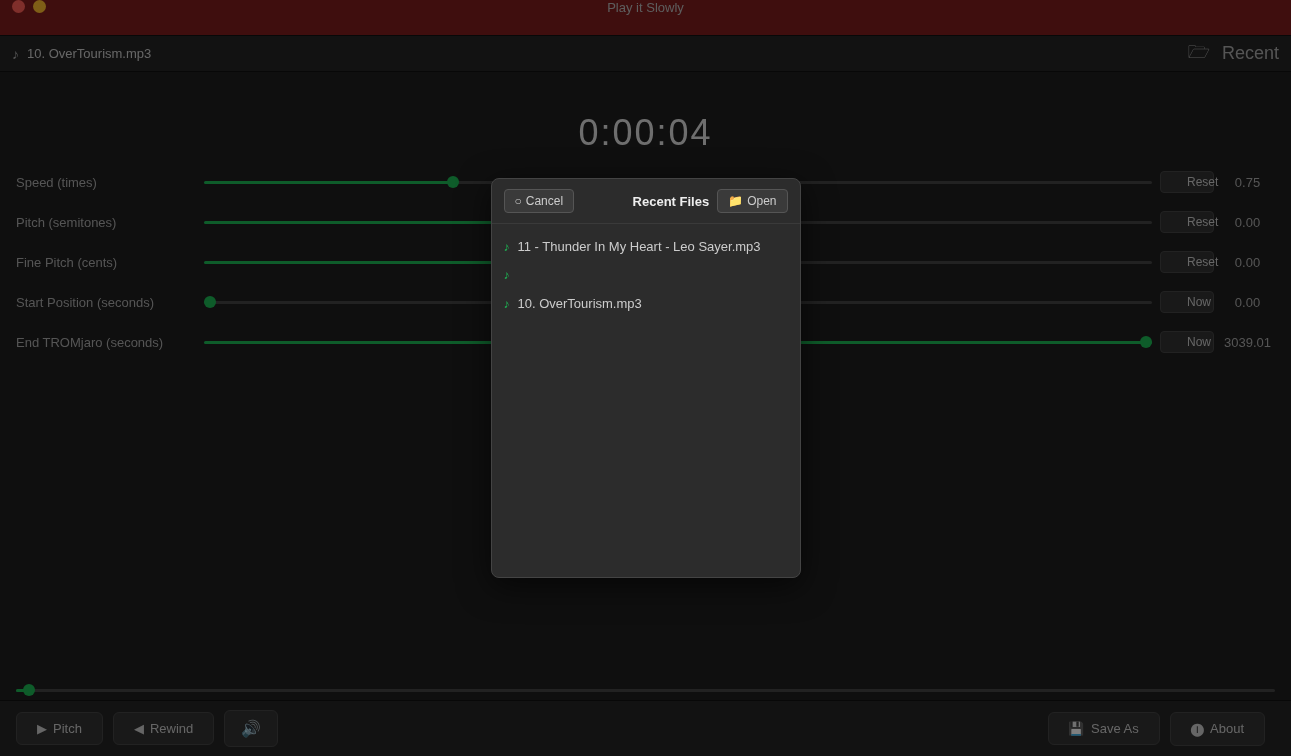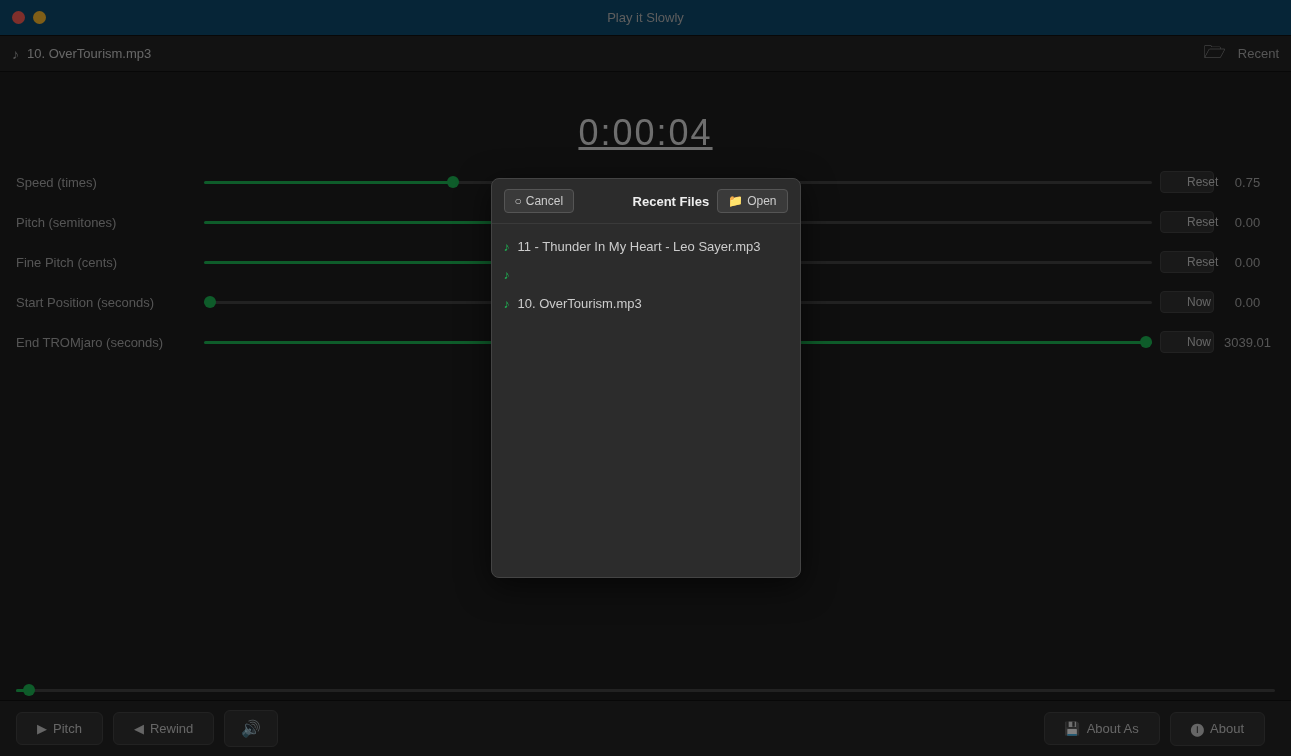--- a/index.html
+++ b/index.html
@@ -11,23 +11,22 @@
       font-family: -apple-system, BlinkMacSystemFont, 'Segoe UI', sans-serif;
       font-size: 13px;
       overflow: hidden;
       position: relative;
     }
 
     
     .title-bar {
       width: 100%;
       height: 36px;
-      background: #0c4a6e;
-      display: flex;
-      align-items: center;
+      background: #7f1d1d;
+      display: flex;
       justify-content: center;
       position: relative;
       border-bottom: 1px solid #111;
     }
     .title-bar-buttons {
       position: absolute;
       left: 12px;
       display: flex;
       gap: 8px;
       align-items: center;
@@ -71,42 +70,41 @@
       color: #aaa;
       cursor: pointer;
       font-size: 18px;
       margin-right: 12px;
     }
     .recent-btn {
       background: none;
       border: none;
       color: #aaa;
       cursor: pointer;
-      font-size: 13px;
+      font-size: 18px;
     }
 
     
     .main-content {
       width: 100%;
       height: calc(756px - 36px - 36px - 56px);
       position: relative;
       background: #1e1e1e;
     }
 
     
     .timer-area {
       text-align: center;
       padding-top: 40px;
     }
     .timer-display {
       font-size: 36px;
       color: #ddd;
       font-weight: 300;
       letter-spacing: 2px;
-      text-decoration: underline;
     }
 
     
     .progress-area {
       position: absolute;
       bottom: 0;
       left: 0;
       right: 0;
       height: 20px;
       display: flex;
@@ -406,21 +404,21 @@
     <span>Pitch</span>
   </button>
   <button class="bottom-btn">
     <span>◀</span>
     <span>Rewind</span>
   </button>
   <button class="volume-btn">🔊</button>
   <div class="spacer"></div>
   <button class="bottom-btn">
     <span>💾</span>
-    <span>About As</span>
+    <span>Save As</span>
   </button>
   <button class="bottom-btn">
     <span>🅘</span>
     <span>About</span>
   </button>
 </div>
 
 <div class="modal-overlay">
   <div class="modal">
 

